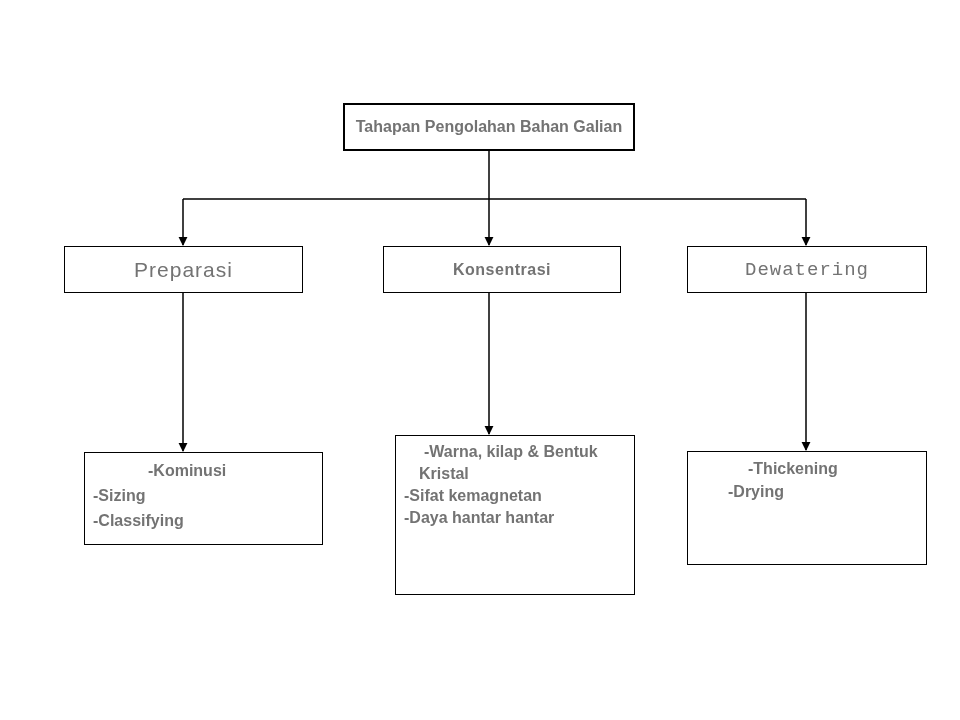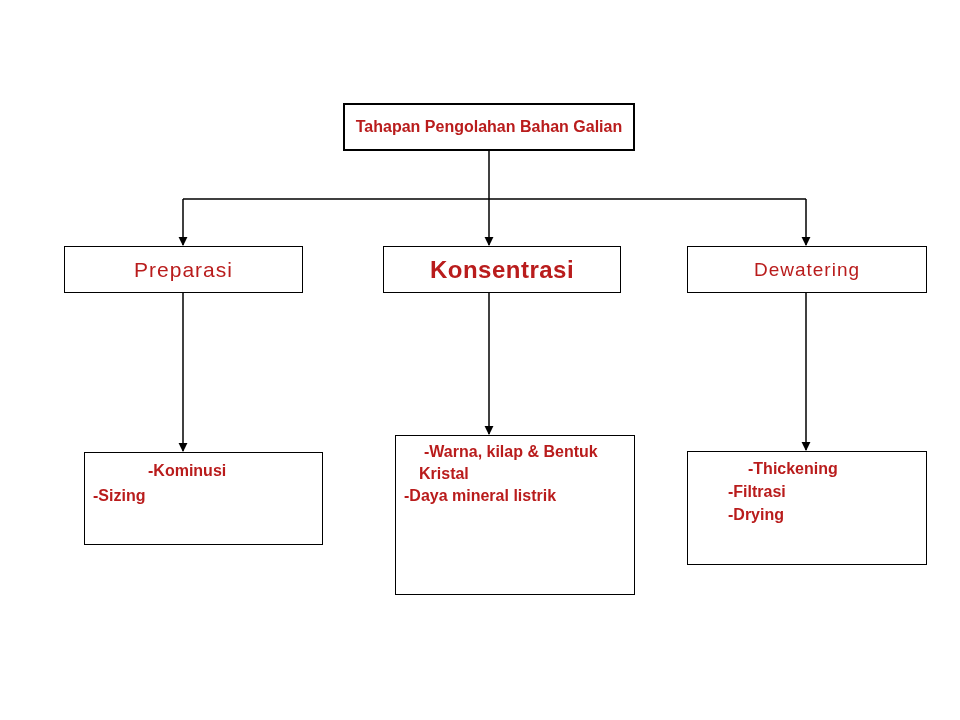--- a/index.html
+++ b/index.html
@@ -2,21 +2,21 @@
 <html><head>
 <meta charset="utf-8">
 <style>
   html, body { margin: 0; padding: 0; }
   #canvas {
     position: relative;
     width: 960px;
     height: 720px;
     background: #ffffff;
     font-family: "Liberation Sans", sans-serif;
-    color: #b91c1c;
+    color: #737373;
     overflow: hidden;
   }
   #connectors {
     position: absolute;
     left: 0; top: 0;
     width: 960px; height: 720px;
     pointer-events: none;
   }
   .box {
     position: absolute;
@@ -37,28 +37,29 @@
     font-weight: bold;
   }
   #box-preparasi {
     left: 64px; top: 246px; width: 239px; height: 47px;
     font-size: 21px;
     letter-spacing: 1px;
     text-align: center;
   }
   #box-konsentrasi {
     left: 383px; top: 246px; width: 238px; height: 47px;
-    font-size: 24px;
+    font-size: 16px;
     font-weight: bold;
     letter-spacing: 0.5px;
   }
   #box-dewatering {
     left: 687px; top: 246px; width: 240px; height: 47px;
     font-size: 19px;
     letter-spacing: 1px;
+    font-family: Liberation Mono, monospace;
   }
   .detail {
     font-size: 16px;
     font-weight: bold;
     padding: 5px 4px 0 8px;
   }
   #detail-preparasi {
     left: 64px; top: 452px; width: 239px; height: 93px;
     line-height: 25px;
     margin-left: 20px;
@@ -112,27 +113,28 @@
   <div id="box-konsentrasi" class="box center-label">
     <span>Konsentrasi</span>
   </div>
   <div id="box-dewatering" class="box center-label">
     <span>Dewatering</span>
   </div>
 
   <div id="detail-preparasi" class="box detail">
     <div class="line ind-lg">-Kominusi</div>
     <div class="line">-Sizing</div>
+    <div class="line">-Classifying</div>
   </div>
 
   <div id="detail-konsentrasi" class="box detail">
     <div class="line ind-md">-Warna, kilap &amp; Bentuk</div>
     <div class="line ind-sm">Kristal</div>
-    <div class="line">-Daya mineral listrik</div>
+    <div class="line">-Sifat kemagnetan</div>
+    <div class="line">-Daya hantar hantar</div>
   </div>
 
   <div id="detail-dewatering" class="box detail">
     <div class="line ind-md">-Thickening</div>
-    <div class="line">-Filtrasi</div>
     <div class="line">-Drying</div>
   </div>
 
 </div>
 
 </body></html>

